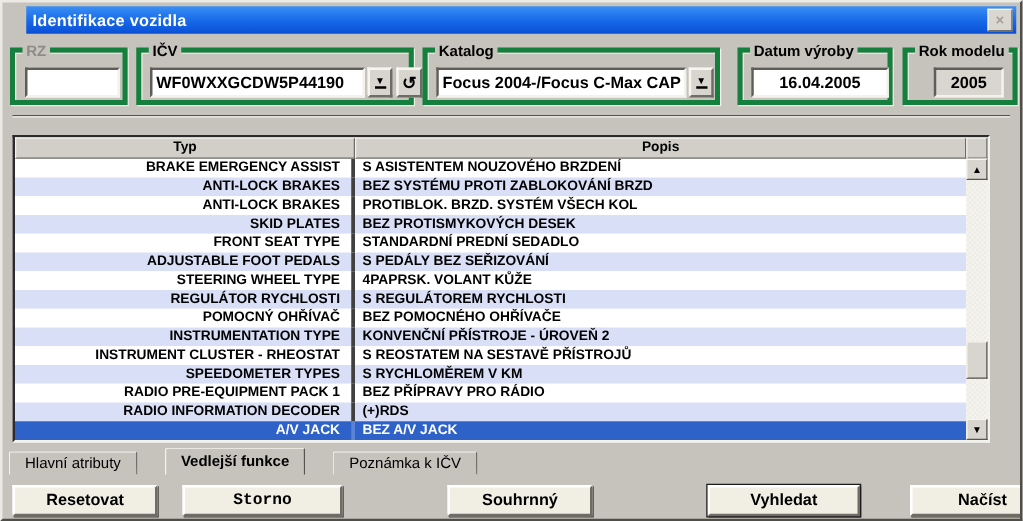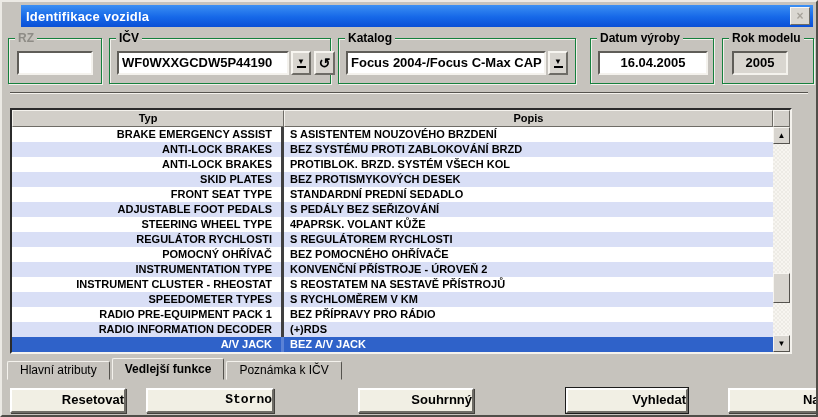--- a/index.html
+++ b/index.html
@@ -18,21 +18,21 @@
   .title-text{ color:#fff; font-weight:bold; font-size:13px; padding-left:5px; letter-spacing:0.2px; }
   .close-btn{
     position:absolute; right:3px; top:2px; width:20px; height:18px;
     background:#DAD7D1; border:1px solid; border-color:#F7F5F0 #6E6C66 #6E6C66 #F7F5F0;
     color:#A7A39B; font-weight:bold; font-size:12px; text-align:center; line-height:16px;
     cursor:default;
   }
   
   .groupbox{
     position:absolute; top:36px; height:46px;
-    border:1px solid #15803d;
+    border:4px solid #15803d;
     box-shadow: inset 1px 1px 0 #F2F0EB, 1px 1px 0 #F2F0EB;
   }
   .groupbox-label{
     position:absolute; top:-8px; left:6px; background:#C6C3BD; padding:0 3px;
     font-size:12px; font-weight:bold; color:#000000;
   }
   .groupbox-label.disabled{ color:#8E8C86; }
   .sunken{
     position:absolute; top:12px; height:24px; background:#fff;
     border:2px solid; border-color:#5F5D58 #F4F2ED #F4F2ED #5F5D58;
@@ -87,36 +87,36 @@
     position:absolute; left:0; width:17px; height:17px;
     background:#D8D5CF; border:1px solid; border-color:#F7F5F0 #55534E #55534E #F7F5F0;
     font-size:8px; text-align:center; line-height:15px; color:#000; cursor:default;
   }
   .sb-up{ top:0; } .sb-down{ bottom:0; }
   .sb-thumb{
     position:absolute; left:0; top:146px; width:17px; height:30px;
     background:#D8D5CF; border:1px solid; border-color:#F7F5F0 #55534E #55534E #F7F5F0;
   }
   
-  .tabstrip{ position:absolute; left:5px; top:356px; height:22px; display:flex; align-items:flex-end; }
+  .tabstrip{ position:absolute; left:5px; top:356px; height:22px; display:flex; align-items:flex-end;gap:20px; }
   .tab{
     height:19px; padding:0 12px; background:#C6C3BD;
     border:1px solid; border-color:#F4F2ED #55534E #C6C3BD #F4F2ED;
     border-radius:2px 2px 0 0;
     font-size:12px; color:#000; line-height:17px; margin-right:2px; cursor:default;
     white-space:nowrap;
   }
   .tab.active{ font-weight:bold; height:22px; line-height:20px; position:relative; z-index:2; }
   
   .btn{
     position:absolute; top:386px; height:25px;
     background:#F1EFE4;
     border:2px solid; border-color:#FFFFFF #6E6C66 #6E6C66 #FFFFFF;
     box-shadow:1px 1px 0 #44423E;
-    font-size:13px; font-weight:bold; color:#000; text-align:right; line-height:20px;
+    font-size:13px; font-weight:bold; color:#000; text-align:center; line-height:20px;
     cursor:default;
   }
   .btn.default{
     border:2px solid; border-color:#FFFFFF #6E6C66 #6E6C66 #FFFFFF;
     outline:1px solid #1C1C1C;
   }
 </style>
 </head>
 <body>
 
@@ -155,21 +155,21 @@
     </div>
   </div>
 
   <div class="groupbox" style="left:588px; width:124px;">
     <span class="groupbox-label">Datum výroby</span>
     <div class="sunken center-text" style="left:7px; width:110px;">16.04.2005</div>
   </div>
 
   <div class="groupbox" style="left:720px; width:92px;">
     <span class="groupbox-label">Rok modelu</span>
-    <div class="sunken readonly center-text" style="left:9px; width:56px;">2005</div>
+    <div class="sunken readonly center-text" style="left:21px; width:56px;">2005</div>
   </div>
 
   <div class="separator"></div>
 
   <div class="table">
     <div class="thead">
       <div class="th c1">Typ</div>
       <div class="th c2">Popis</div>
       <div class="th corner"></div>
     </div>

